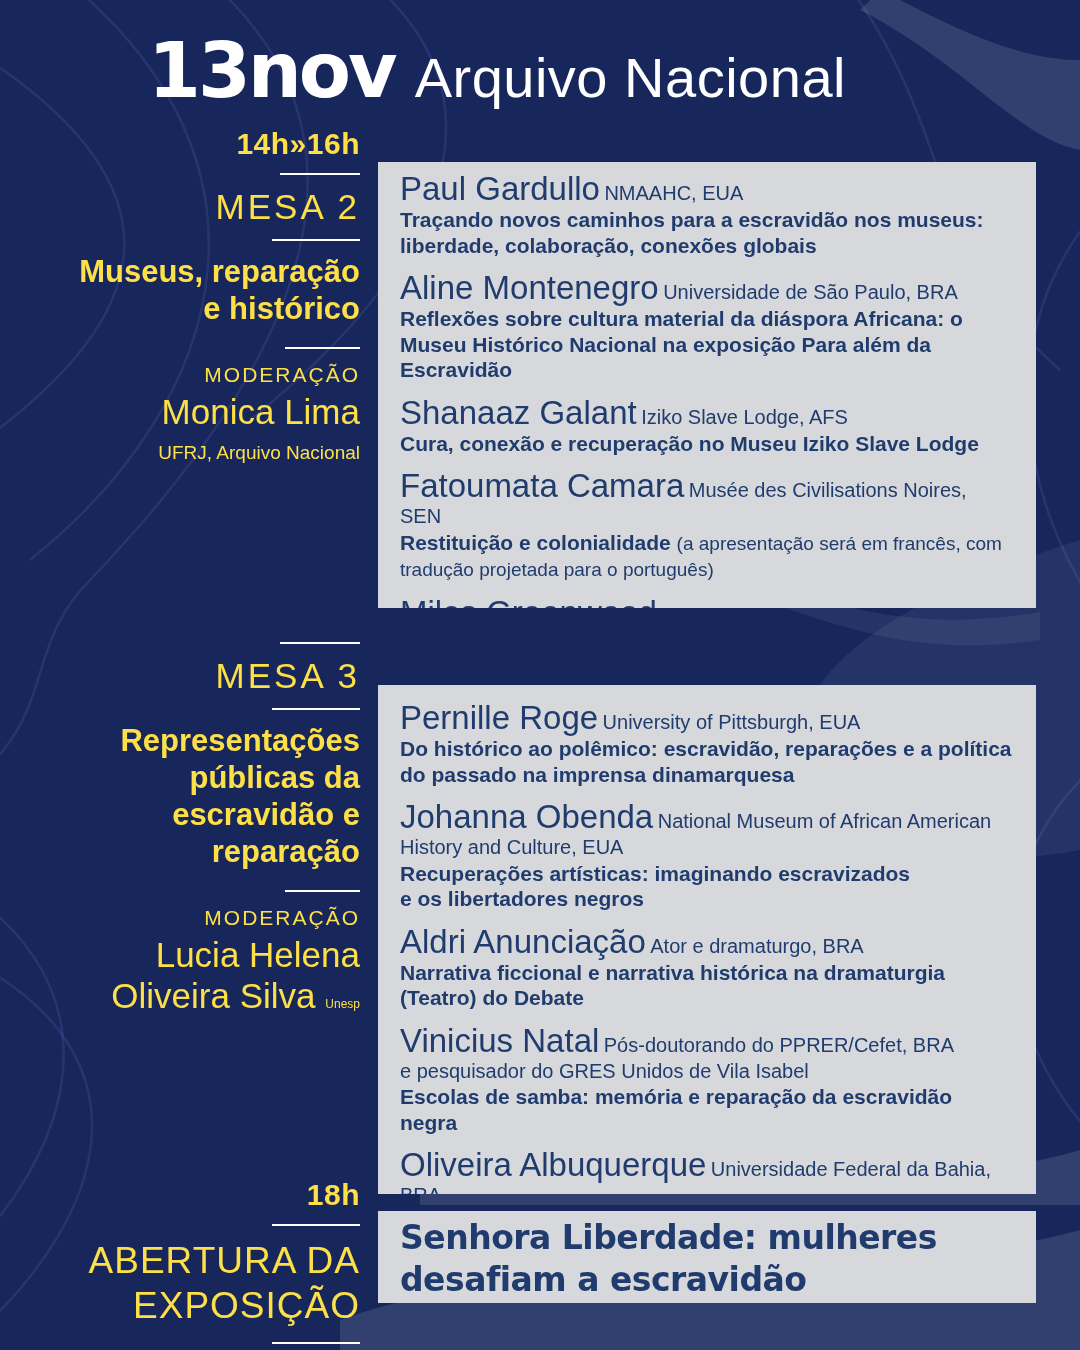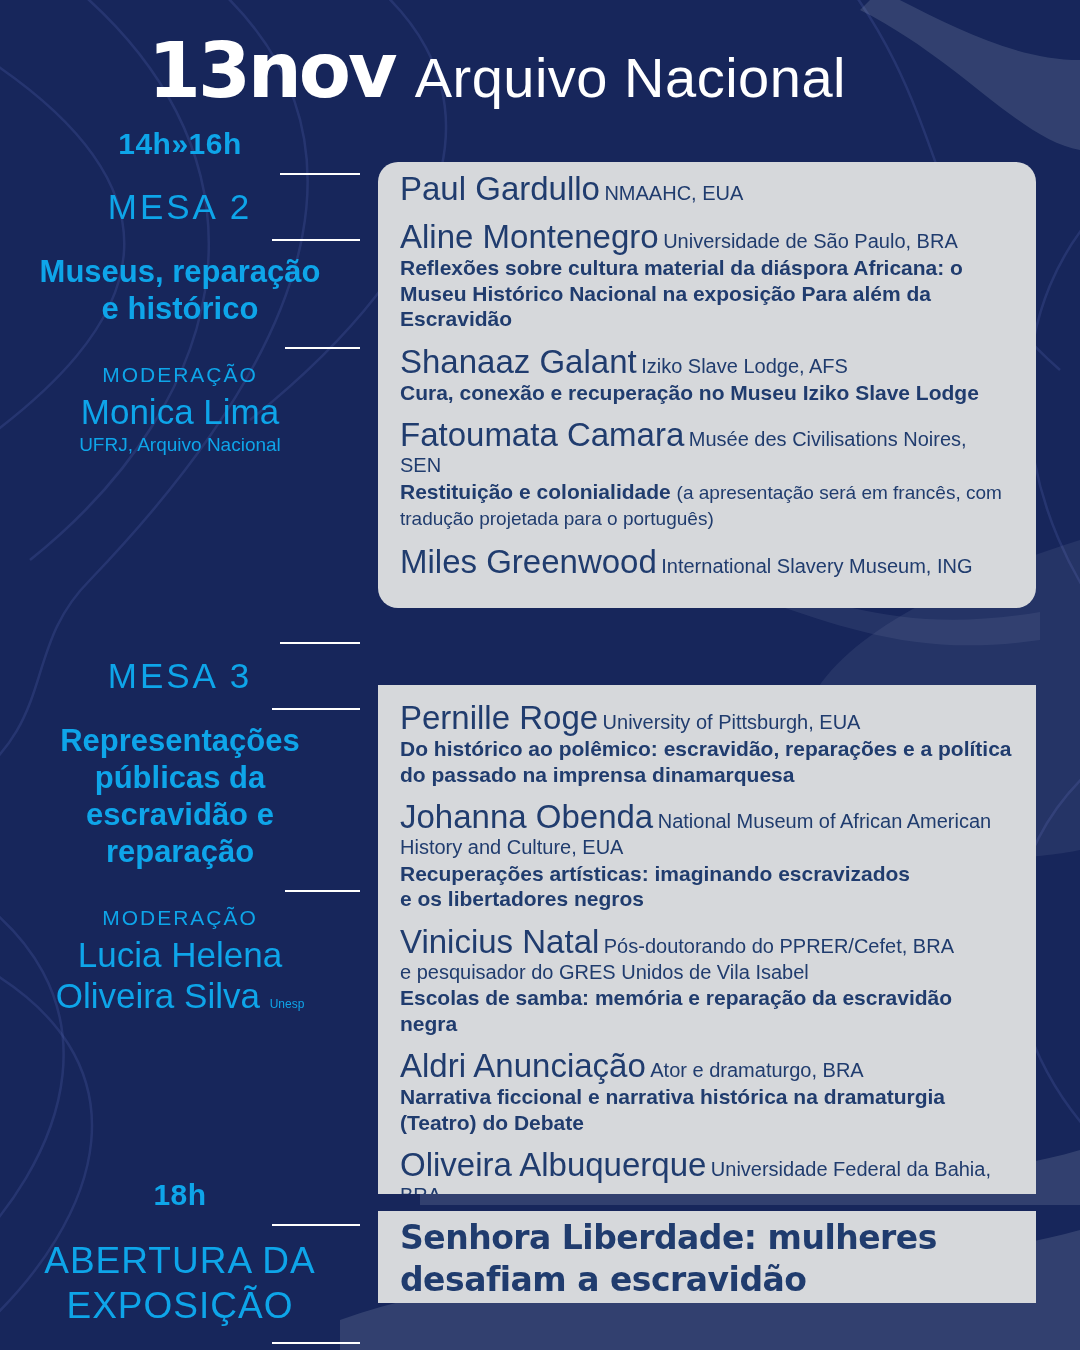--- a/index.html
+++ b/index.html
@@ -14,43 +14,43 @@
 
   
   .header { position:absolute; left:148px; top:26px; z-index:2;
     display:flex; align-items:baseline; gap:20px; color:#fff; }
   .date { font-family:"DejaVu Sans", sans-serif; font-weight:700;
     font-size:76px; letter-spacing:-3px; }
   .venue { font-size:56px; font-weight:400; letter-spacing:0.5px; }
 
   
   .leftcol { position:absolute; left:0; width:360px; z-index:2;
-    text-align:center; color:#0ea5e9; }
+    text-align:right; color:#fde047; }
   #left1 { top:127px; }
   #left2 { top:630px; }
   #left3 { top:1178px; }
   .time  { font-size:30px; font-weight:700; letter-spacing:0.5px; }
   .rule  { height:2px; background:var(--line); margin-left:auto; }
   .w80 { width:80px; } .w88 { width:88px; } .w75 { width:75px; }
   .m-a { margin-top:12px; margin-bottom:12px; }
   .m-b { margin-top:14px; margin-bottom:14px; }
   .m-c { margin-top:20px; margin-bottom:14px; }
   .mesa { font-size:35px; font-weight:400; letter-spacing:3px; }
   .s-title { font-size:31px; font-weight:700; line-height:37px; }
   .mod-label { font-size:21px; font-weight:400; letter-spacing:2px; margin-bottom:4px; }
   .mod-name { font-size:35px; font-weight:400; line-height:41px; }
-  .mod-affil { font-size:19px; font-weight:400; margin-top:2px; }
+  .mod-affil { font-size:19px; font-weight:400; margin-top:10px; }
   .mod-affil-inline { font-size:12px; font-weight:400; }
   .closing-label { font-size:37px; font-weight:400; line-height:45px; letter-spacing:1px; margin-top:10px; }
   .pre { white-space:pre-line; }
 
   
   .panel { position:absolute; left:378px; width:658px; z-index:2;
     background:var(--panel); color:var(--navy); overflow:hidden; }
-  #panel1 { top:162px; height:446px; padding:8px 24px 0 22px;border-radius:20px; }
+  #panel1 { top:162px; height:446px; padding:8px 24px 0 22px; }
   #panel2 { top:657px; height:509px; padding:14px 24px 0 22px;margin-top:28px; }
   #panel3 { top:1211px; height:92px;  padding:6px 24px 4px 22px; }
   .speaker { margin-bottom:11px; }
   .sp-name { font-size:33px; line-height:37px; font-weight:400; }
   .sp-affil { font-size:20px; line-height:25.5px; font-weight:400; }
   .sp-talk { font-size:21px; line-height:25.5px; font-weight:700; }
   .talk-note { font-size:19px; font-weight:400; }
   .closing-title { font-family:"DejaVu Sans", sans-serif; font-weight:700;
     font-size:33px; line-height:42px; letter-spacing:-0.5px; }
 </style>
@@ -96,20 +96,21 @@
 e histórico</div>
     <div class="rule w75 m-c"></div>
     <div class="mod-label">MODERAÇÃO</div>
     <div class="mod-name pre">Monica Lima</div>
     <div class="mod-affil">UFRJ, Arquivo Nacional</div>
   </div>
 
   <div class="panel" id="panel1">
     <div class="speaker">
       <div class="sp-head"><span class="sp-name">Paul Gardullo</span> <span class="sp-affil pre">NMAAHC, EUA</span></div>
+      <div class="sp-talk"><span class="pre">Traçando novos caminhos para a escravidão nos museus: liberdade, colaboração, conexões globais</span></div>
     </div>
     <div class="speaker">
       <div class="sp-head"><span class="sp-name">Aline Montenegro</span> <span class="sp-affil pre">Universidade de São Paulo, BRA</span></div>
       <div class="sp-talk"><span class="pre">Reflexões sobre cultura material da diáspora Africana: o Museu Histórico Nacional na exposição Para além da Escravidão</span></div>
     </div>
     <div class="speaker">
       <div class="sp-head"><span class="sp-name">Shanaaz Galant</span> <span class="sp-affil pre">Iziko Slave Lodge, AFS</span></div>
       <div class="sp-talk"><span class="pre">Cura, conexão e recuperação no Museu Iziko Slave Lodge</span></div>
     </div>
     <div class="speaker">
@@ -141,28 +142,28 @@
       <div class="sp-head"><span class="sp-name">Pernille Roge</span> <span class="sp-affil pre">University of Pittsburgh, EUA</span></div>
       <div class="sp-talk"><span class="pre">Do histórico ao polêmico: escravidão, reparações e a política do passado na imprensa dinamarquesa</span></div>
     </div>
     <div class="speaker">
       <div class="sp-head"><span class="sp-name">Johanna Obenda</span> <span class="sp-affil pre">National Museum of African American
 History and Culture, EUA</span></div>
       <div class="sp-talk"><span class="pre">Recuperações artísticas: imaginando escravizados
 e os libertadores negros</span></div>
     </div>
     <div class="speaker">
+      <div class="sp-head"><span class="sp-name">Aldri Anunciação</span> <span class="sp-affil pre">Ator e dramaturgo, BRA</span></div>
+      <div class="sp-talk"><span class="pre">Narrativa ficcional e narrativa histórica na dramaturgia
+(Teatro) do Debate</span></div>
+    </div>
+    <div class="speaker">
       <div class="sp-head"><span class="sp-name">Vinicius Natal</span> <span class="sp-affil pre">Pós-doutorando do PPRER/Cefet, BRA
 e pesquisador do GRES Unidos de Vila Isabel</span></div>
       <div class="sp-talk"><span class="pre">Escolas de samba: memória e reparação da escravidão negra</span></div>
-    </div>
-    <div class="speaker">
-      <div class="sp-head"><span class="sp-name">Aldri Anunciação</span> <span class="sp-affil pre">Ator e dramaturgo, BRA</span></div>
-      <div class="sp-talk"><span class="pre">Narrativa ficcional e narrativa histórica na dramaturgia
-(Teatro) do Debate</span></div>
     </div>
     <div class="speaker">
       <div class="sp-head"><span class="sp-name">Oliveira Albuquerque</span> <span class="sp-affil pre">Universidade Federal da Bahia, BRA</span></div>
 
     </div>
   </div>
 
   <div class="leftcol" id="left3">
     <div class="time">18h</div>
     <div class="rule w88 m-a"></div>

